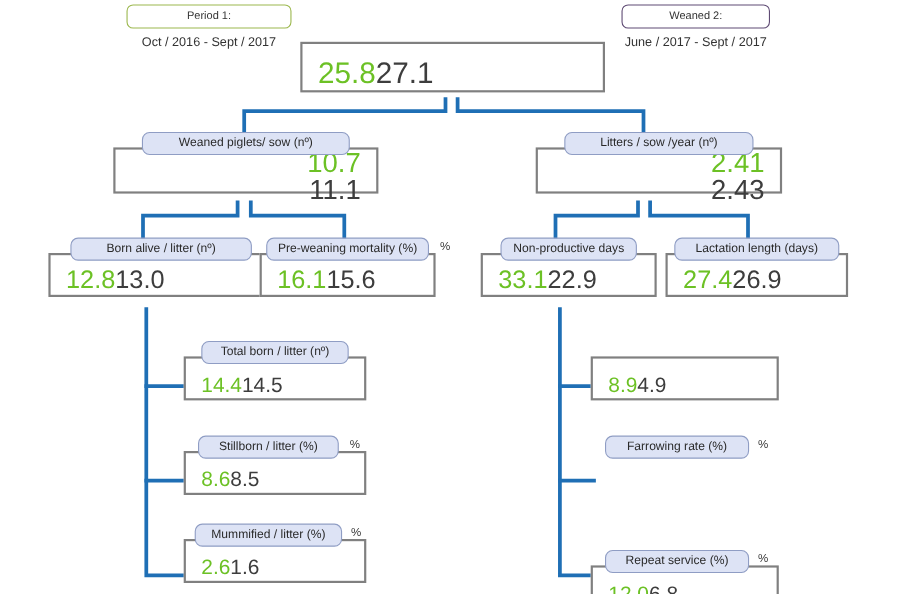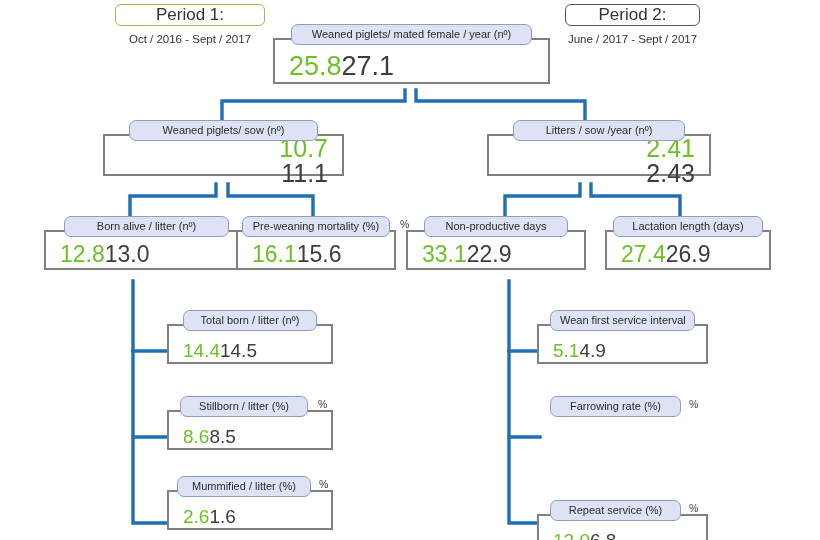--- a/index.html
+++ b/index.html
@@ -34,21 +34,21 @@
     position: absolute;
     text-align: center;
   }
   .legend-pill {
     box-sizing: border-box;
     width: 100%;
     height: 22px;
     line-height: 20px;
     border-radius: 6px;
     background: #ffffff;
-    font-size: 17px;
+    font-size: 10px;
     color: #333333;
   }
   .legend-1 .legend-pill { border: 1.6px solid #9cb84e; }
   .legend-2 .legend-pill { border: 1.6px solid #5f4b74; }
   .legend-range {
     margin-top: 7px;
     font-size: 11.5px;
     color: #333333;
     white-space: nowrap;
   }
@@ -139,26 +139,25 @@
       <path d="M 509 437 L 540 437"></path>
     </g>
   </svg>
 
   <div class="legend legend-1" style="left:115px; top:4px; width:150px;">
     <div class="legend-pill">Period 1:</div>
     <div class="legend-range">Oct / 2016 - Sept / 2017</div>
   </div>
 
   <div class="legend legend-2" style="left:565px; top:4px; width:135px;">
-    <div class="legend-pill">Period 2:</div>
+    <div class="legend-pill">Weaned 2:</div>
     <div class="legend-range">June / 2017 - Sept / 2017</div>
   </div>
 
   <div class="node sz-root" style="left:273px; top:24px; width:277px; height:62px;">
-    <div class="node-label" style="left:18px; right:18px;">Weaned piglets/ mated female / year (nº)</div>
     <div class="node-body">
       <span class="val val-1">25.8</span>
       <span class="val val-2">27.1</span>
     </div>
   </div>
 
   <div class="node sz-l1" style="left:103px; top:120px; width:241px; height:58px;">
     <div class="node-label" style="left:26px; right:26px;">Weaned piglets/ sow (nº)</div>
     <div class="node-body">
       <span class="val val-1">10.7</span>
@@ -184,21 +183,21 @@
 
   <div class="node sz-l2" style="left:236px; top:216px; width:160px; height:56px;">
     <div class="node-label" style="left:6px; right:6px;">Pre-weaning mortality (%)</div>
     <div class="node-pct" style="left:164px;">%</div>
     <div class="node-body">
       <span class="val val-1">16.1</span>
       <span class="val val-2">15.6</span>
     </div>
   </div>
 
-  <div class="node sz-l2" style="left:406px; top:216px; width:180px; height:56px;">
+  <div class="node sz-l2" style="left:437px; top:216px; width:160px; height:56px;">
     <div class="node-label" style="left:18px; right:18px;">Non-productive days</div>
     <div class="node-body">
       <span class="val val-1">33.1</span>
       <span class="val val-2">22.9</span>
     </div>
   </div>
 
   <div class="node sz-l2" style="left:605px; top:216px; width:166px; height:56px;">
     <div class="node-label" style="left:8px; right:8px;">Lactation length (days)</div>
     <div class="node-body">
@@ -227,23 +226,22 @@
   <div class="node sz-l3" style="left:167px; top:476px; width:166px; height:56px;">
     <div class="node-label" style="left:10px; right:22px;">Mummified / litter (%)</div>
     <div class="node-pct" style="left:152px;">%</div>
     <div class="node-body">
       <span class="val val-1">2.6</span>
       <span class="val val-2">1.6</span>
     </div>
   </div>
 
   <div class="node sz-l3" style="left:537px; top:310px; width:171px; height:56px;">
-    <div class="node-label" style="left:13px; right:13px;">Wean first service interval</div>
-    <div class="node-body">
-      <span class="val val-1">5.1</span>
+    <div class="node-body">
+      <span class="val val-1">8.9</span>
       <span class="val val-2">4.9</span>
     </div>
   </div>
 
   <div class="node sz-l3" style="left:537px; top:396px; width:171px; height:56px;">
     <div class="node-label" style="left:13px; right:27px;">Farrowing rate (%)</div>
     <div class="node-pct" style="left:152px;">%</div>
   </div>
 
   <div class="node sz-l3" style="left:537px; top:500px; width:171px; height:56px;">

